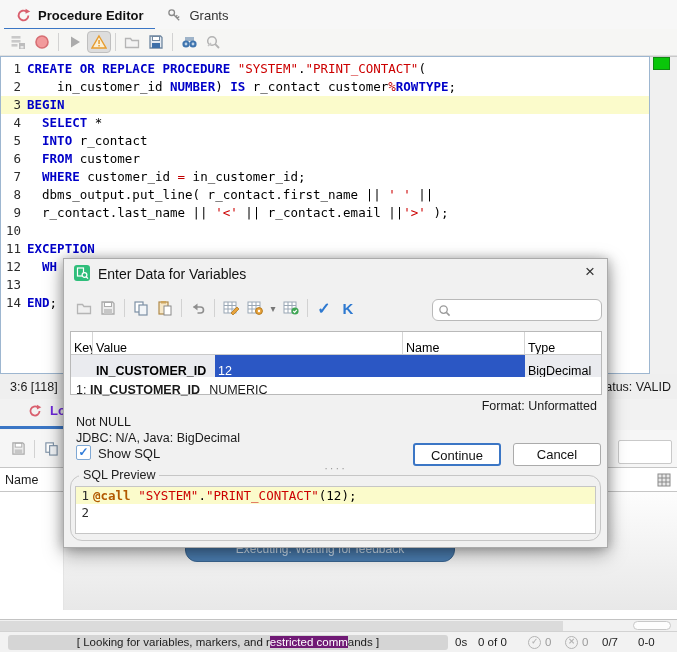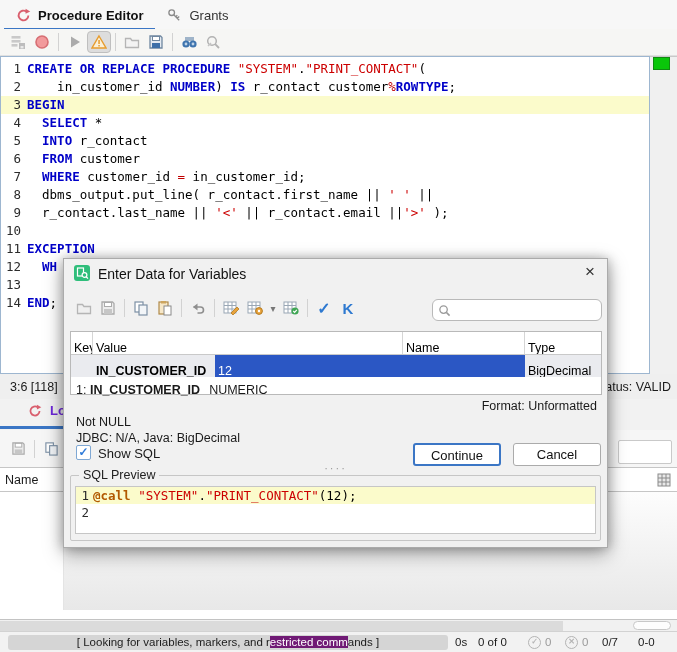--- a/index.html
+++ b/index.html
@@ -91,21 +91,21 @@
   .bname{font-weight:bold;}
   .dtype{margin-left:9px;}
 
   .chkbox{position:absolute;left:12px;top:186px;width:15px;height:15px;background:#fff;border:1px solid #7FA8D4;border-radius:2px;box-sizing:border-box;color:#2F7BD9;font-size:12px;font-weight:bold;line-height:13px;text-align:center;}
   .chklbl{position:absolute;left:34px;top:187px;font-size:13px;color:#1a1a1a;}
   .dbtn{position:absolute;top:184px;width:88px;height:23px;background:#fff;border-radius:3px;font-size:13px;color:#111;text-align:center;line-height:21px;box-sizing:border-box;cursor:default;}
   .dbtn.primary{left:349px;border:2px solid #3B76C5;}
   .dbtn.plain{left:449px;border:1px solid #ABABAB;}
   .grip{position:absolute;left:0;right:0;top:203px;text-align:center;color:#999;font-size:11px;letter-spacing:2px;}
 
-  .dgroup{position:absolute;left:6px;top:216px;width:531px;height:66px;border:1px solid #C6C6C6;border-radius:2px;box-sizing:border-box;}
+  .dgroup{position:absolute;left:6px;top:216px;width:531px;height:66px;border:1px solid #C6C6C6;border-radius:12px;box-sizing:border-box;}
   .dgroup .glabel{position:absolute;left:8px;top:-8px;background:#F1F1F1;padding:0 4px;font-size:12.5px;color:#222;}
   .minied{position:absolute;left:4px;top:10px;right:4px;bottom:6px;background:#fff;border:1px solid #C6C6C6;box-sizing:border-box;overflow:hidden;}
   .minied .cl{height:17px;line-height:17px;}
   .minied .ln{width:13px;padding-right:4px;}
 
   svg{display:block;}
 </style>
 </head>
 <body>
 
@@ -263,20 +263,21 @@
       <svg width="14" height="14" viewBox="0 0 14 14">
           <rect x="1" y="1" width="12" height="12" fill="#E8E8E8" stroke="#8a8a8a"></rect>
           <path d="M1 5 h12 M1 9 h12 M5 1 v12 M9 1 v12" stroke="#8a8a8a" stroke-width="1"></path>
         </svg>
     </span>
   </div>
   <div class="logbody"></div>
   <div class="timecol"></div>
   <div class="whiterow"></div>
 
+  <div class="execbadge">Executing: Waiting for feedback</div>
 
   <div class="hscroll">
     <div class="seg"></div>
     <div class="thumb"></div>
   </div>
 
   <div class="statusbar">
     <div class="ptrack"><span>[ Looking for variables, markers, and r</span><span class="psel">estricted comm</span><span>ands ]</span></div>
     <span class="sb-item" style="left:455px;">0s</span>
     <span class="sb-item" style="left:478px;">0 of 0</span>

